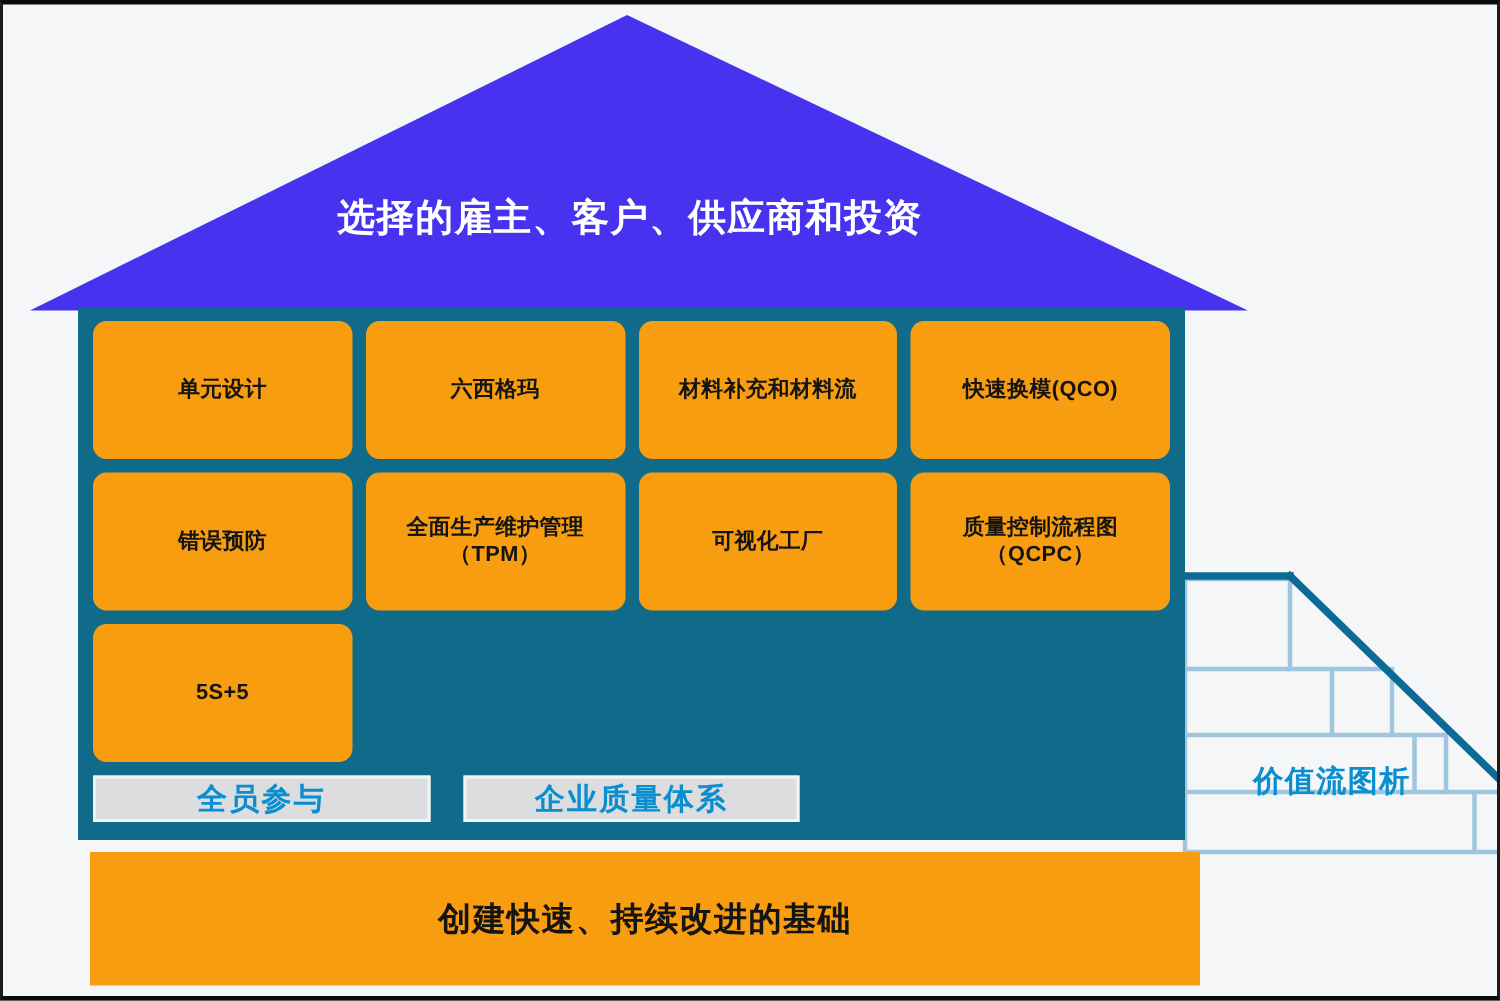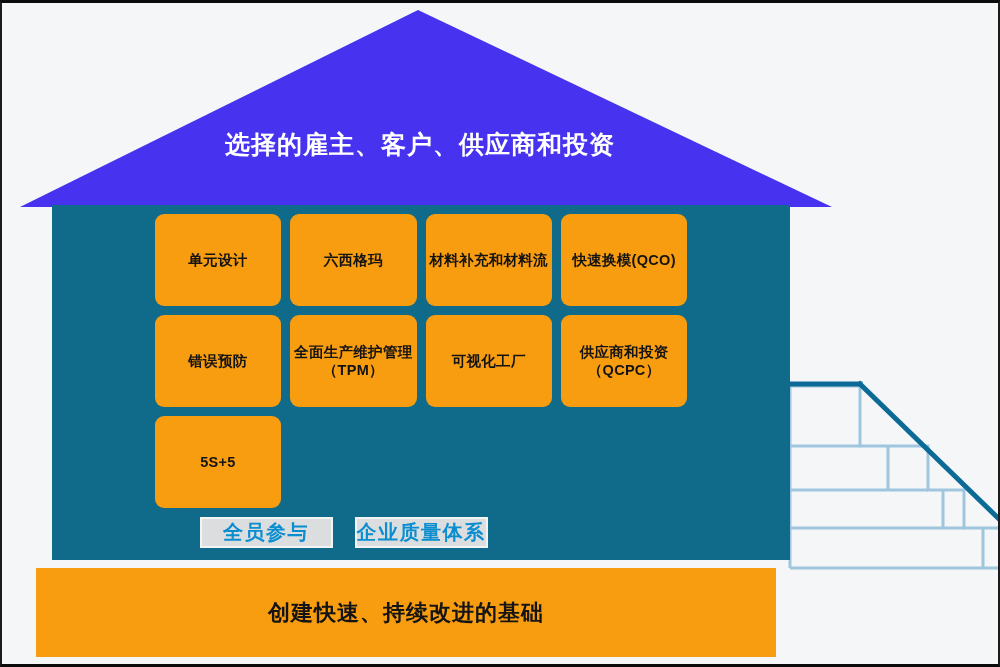--- a/index.html
+++ b/index.html
@@ -59,21 +59,20 @@
     left: 52px;
     top: 205px;
     width: 738px;
     height: 355px;
     background: #106b8a;
     z-index: 10;
     box-sizing: border-box;
     padding: 9px 10px 22px 10px;
     display: flex;
     flex-direction: column;
-    align-items: center;
   }
   .pillar-grid {
     flex: 0 0 auto;
     display: grid;
     grid-template-columns: repeat(4, 1fr);
     grid-template-rows: repeat(3, 92px);
     gap: 9px 9px;
   }
   .pillar {
     background: #f89c10;
@@ -106,21 +105,21 @@
     color: #0a8ed0;
     font-size: 20px;
     font-weight: bold;
     letter-spacing: 1.5px;
     box-sizing: border-box;
   }
 
   
   .foundation {
     position: absolute;
-    left: 36px;
+    left: 60px;
     top: 568px;
     width: 740px;
     height: 89px;
     background: #f89c10;
     z-index: 12;
     display: flex;
     align-items: center;
     justify-content: center;
     color: #141414;
     font-size: 22px;
@@ -182,21 +181,21 @@
       </div>
       <div class="pillar">
         <span><span>全面生产维护管理</span><br>
         <span>（TPM）</span></span>
       </div>
 
       <div class="pillar">
         <span><span>可视化工厂</span></span>
       </div>
       <div class="pillar">
-        <span><span>供应商和投资</span><br>
+        <span><span>质量控制流程图</span><br>
         <span>（QCPC）</span></span>
       </div>
       <div class="pillar">
         <span><span>5S+5</span></span>
       </div>
     </div>
 
     <div class="base-row">
       <div class="base-box">
         <span>全员参与</span>
@@ -225,14 +224,15 @@
       <path d="M155,118 L155,156"></path>
       <path d="M195,156 L195,196"></path>
     </g>
 
     <g fill="none" stroke="#0c6a96" stroke-width="5" stroke-linecap="square">
       <path d="M0,12 L72,12"></path>
       <path d="M72,12 L210,146"></path>
     </g>
   </svg>
 
+  <div class="stairs-label">价值流图析</div>
 
 </div>
 
 </body></html>

